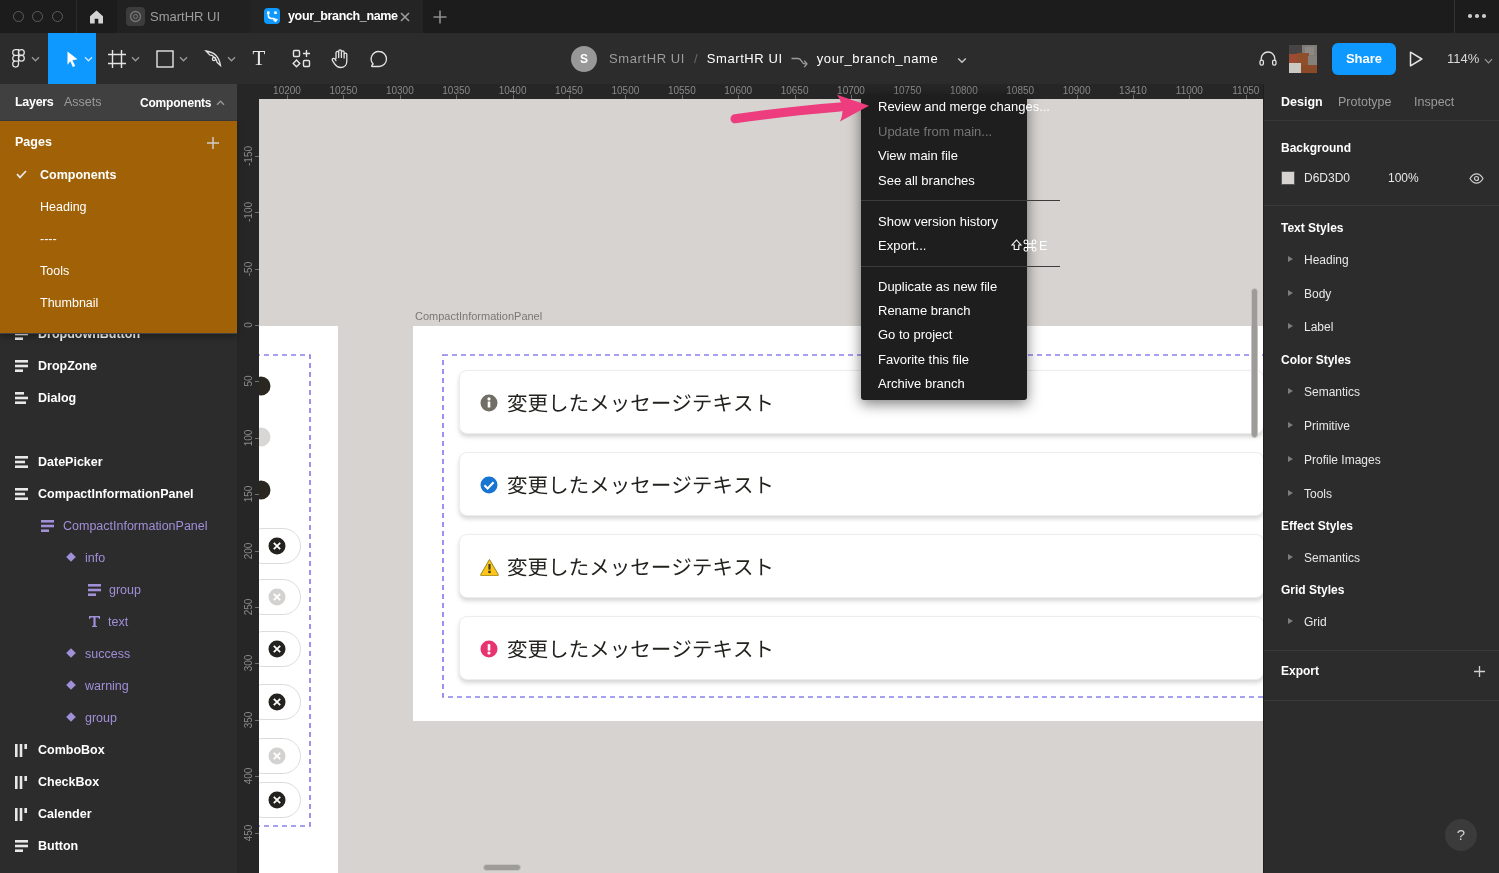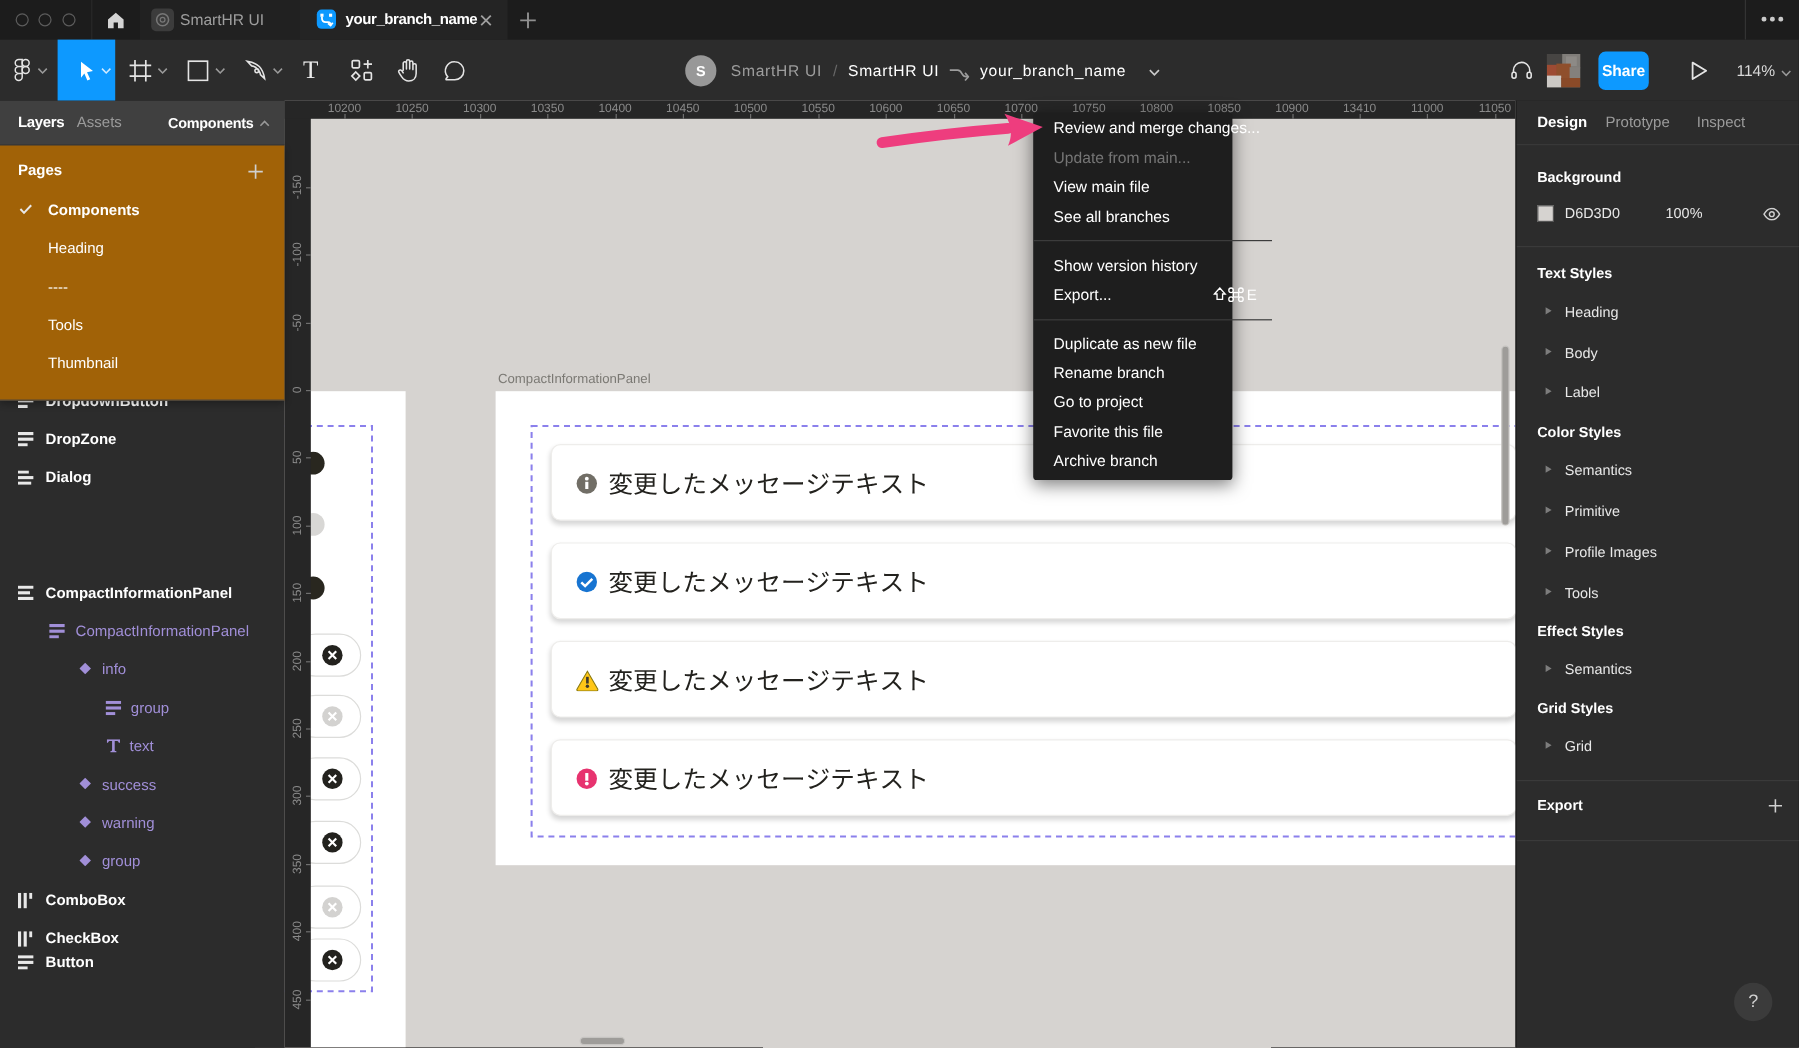--- a/index.html
+++ b/index.html
@@ -11,21 +11,21 @@
   #tabbar .vsep { position:absolute; top:0; width:1px; height:33px; background:#2a2a2a; }
   .tab1 { position:absolute; left:117px; top:0; width:133px; height:33px; background:#212121; }
   .tabActive { position:absolute; left:250px; top:0; width:173px; height:33px; background:#242424; }
   .tabTitle1 { position:absolute; left:33px; top:9px; font-size:13px; color:#9e9e9e; }
   .tabTitle2 { position:absolute; left:38px; top:9px; font-size:12.5px; font-weight:bold; color:#fff; letter-spacing:-.35px }
   
   #toolbar { position:absolute; left:0; top:33px; width:1499px; height:51px; background:#2c2c2c; }
   .tool { position:absolute; top:0; height:51px; display:flex; align-items:center; justify-content:center; }
   #selTool { position:absolute; left:48px; top:0; width:48px; height:51px; background:#0d99ff; display:flex; align-items:center; justify-content:center; }
   .bcrumb { position:absolute; top:0; height:51px; display:flex; align-items:center; font-size:13px; color:#fff; }
-  .shareBtn { position:absolute; left:1332px; top:10px; width:42px; height:32px; background:#0d99ff; border-radius:6px; color:#fff; font-size:13px; font-weight:bold; text-align:center; line-height:32px; }
+  .shareBtn { position:absolute; left:1332px; top:10px; width:64px; height:32px; background:#0d99ff; border-radius:6px; color:#fff; font-size:13px; font-weight:bold; text-align:center; line-height:32px; }
   
   #leftbar { position:absolute; left:0; top:84px; width:237px; height:789px; background:#2c2c2c; z-index:5; }
   #lb-head { position:absolute; left:0; top:0; width:237px; height:37px; border-bottom:1px solid #383838; }
   .lb-row { position:absolute; left:0; width:237px; height:32px; line-height:32px; font-size:12.5px; color:#fff; white-space:nowrap; }
   .bold { font-weight:bold; }
   .purple { color:#a18fd8; font-weight:normal; }
   .licon { position:absolute; left:15px; top:10px; }
   
   #canvas { position:absolute; left:237px; top:84px; width:1026px; height:789px; background:#d6d3d0; overflow:hidden; }
   #hruler { position:absolute; left:0; top:0; width:1026px; height:15px; background:#262626; z-index:4; }
@@ -254,20 +254,32 @@
           <svg width="13" height="12" viewBox="0 0 13 12">
             <g fill="#e8e8e8">
               <rect width="9" height="2.6"></rect>
               <rect y="4.7" width="13" height="2.6"></rect>
               <rect y="9.4" width="11" height="2.6"></rect>
             </g>
           </svg>
         </span>
         <span class="bold" style="position:absolute;left:38px">Dialog</span>
       </div>
+    <div class="lb-row" style="top:362px">
+        <span class="licon">
+          <svg width="13" height="12" viewBox="0 0 13 12">
+            <g fill="#e8e8e8">
+              <rect width="13" height="2.6"></rect>
+              <rect y="4.7" width="10" height="2.6"></rect>
+              <rect y="9.4" width="13" height="2.6"></rect>
+            </g>
+          </svg>
+        </span>
+        <span class="bold" style="position:absolute;left:38px">DatePicker</span>
+      </div>
     <div class="lb-row" style="top:394px">
         <span class="licon">
           <svg width="13" height="12" viewBox="0 0 13 12">
             <g fill="#e8e8e8">
               <rect width="13" height="2.6"></rect>
               <rect y="4.7" width="10" height="2.6"></rect>
               <rect y="9.4" width="13" height="2.6"></rect>
             </g>
           </svg>
         </span>
@@ -354,21 +366,33 @@
           <svg width="12" height="13" viewBox="0 0 12 13">
             <g fill="#e8e8e8">
               <rect width="2.6" height="13"></rect>
               <rect x="4.7" width="2.6" height="13"></rect>
               <rect x="9.4" width="2.6" height="5"></rect>
             </g>
           </svg>
         </span>
         <span class="bold" style="position:absolute;left:38px">CheckBox</span>
       </div>
-    <div class="lb-row" style="top:702px">
+    <div class="lb-row" style="top:714px">
+        <span class="licon">
+          <svg width="12" height="13" viewBox="0 0 12 13">
+            <g fill="#e8e8e8">
+              <rect width="2.6" height="13"></rect>
+              <rect x="4.7" width="2.6" height="13"></rect>
+              <rect x="9.4" width="2.6" height="5"></rect>
+            </g>
+          </svg>
+        </span>
+        <span class="bold" style="position:absolute;left:38px">Calender</span>
+      </div>
+    <div class="lb-row" style="top:746px">
         <span class="licon">
           <svg width="13" height="12" viewBox="0 0 13 12">
             <g fill="#e8e8e8">
               <rect width="13" height="2.6"></rect>
               <rect y="4.7" width="13" height="2.6"></rect>
               <rect y="9.4" width="8" height="2.6"></rect>
             </g>
           </svg>
         </span>
         <span class="bold" style="position:absolute;left:38px">Button</span>

